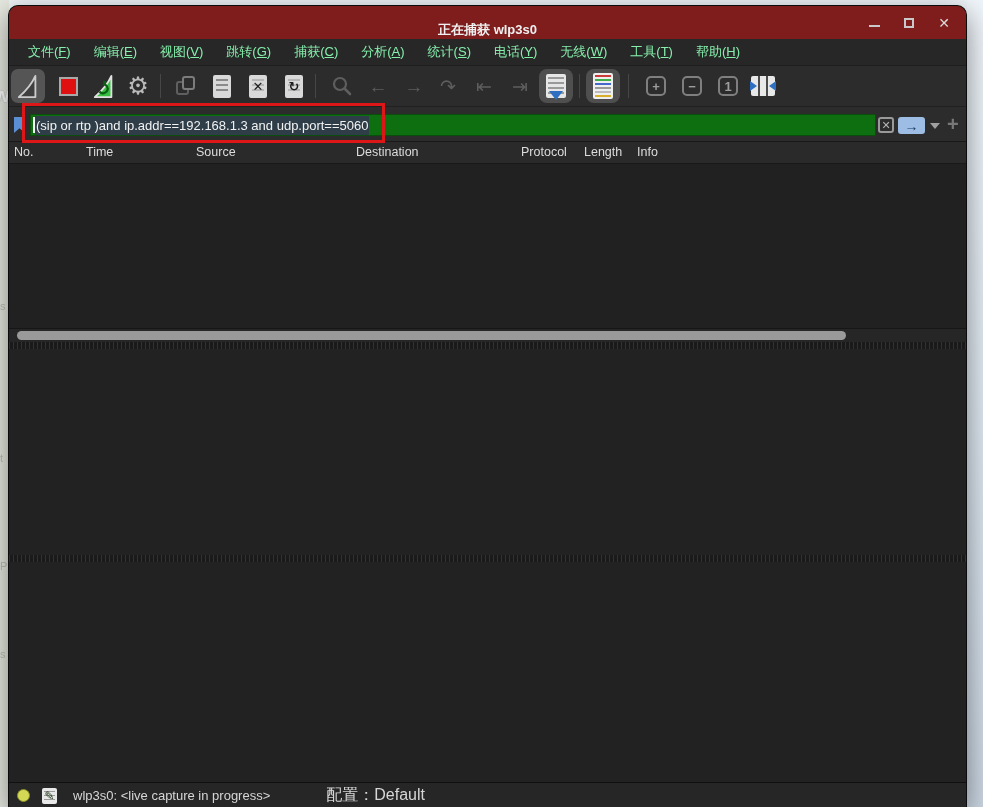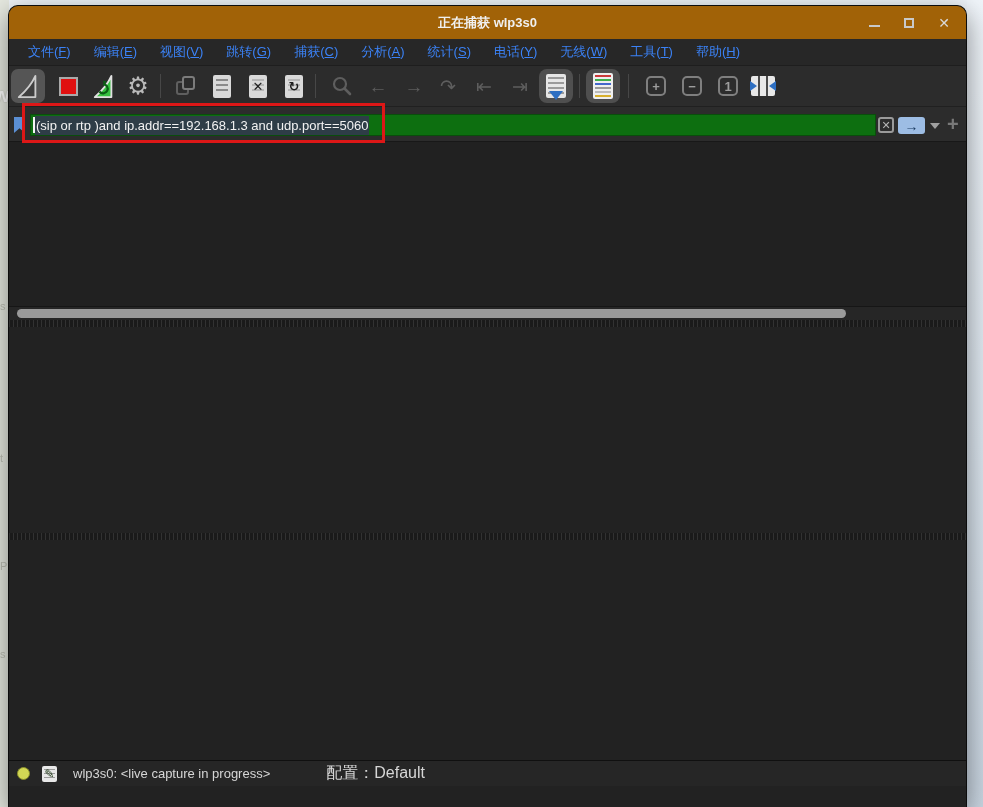--- a/index.html
+++ b/index.html
@@ -22,33 +22,33 @@
   
   .win {
     left:8px; top:5px; width:959px; height:802px;
     background:#222222; border:1px solid #0c0c0c; border-bottom:none;
     border-radius:10px 10px 0 0; overflow:hidden;
     box-shadow:0 8px 28px rgba(0,0,0,.45);
     display:flex; flex-direction:column;
   }
 
   
-  .titlebar { height:33px; background:#a16207; position:relative; flex:0 0 33px;
-    display:flex; align-items:center; justify-content:center; }
+  .titlebar { height:33px; background:#7f1d1d; position:relative; flex:0 0 33px;
+    display:flex; align-items:flex-end; justify-content:center; }
   .title-text { color:#f0f0f0; font-weight:bold; font-size:13px; }
   .win-controls { position:absolute; right:14px; top:0; height:33px; display:flex; align-items:center; gap:19px; }
   .wc { width:16px; height:16px; display:flex; align-items:center; justify-content:center; cursor:default; }
   .wc-min { width:11px; height:0; border-bottom:2px solid #c9c9c9; margin-top:6px; }
   .wc-max { width:10px; height:10px; border:2px solid #c9c9c9; }
   .wc-close { color:#d9d9d9; font-size:14px; font-weight:bold; line-height:1; }
 
   
   .menubar { height:27px; flex:0 0 27px; background:#272727; border-bottom:1px solid #1e1e1e;
     display:flex; align-items:center; padding-left:13px; gap:11px; }
-  .menu-item { color:#3b82f6; font-size:13px; padding:3px 6px; white-space:nowrap; }
+  .menu-item { color:#86efac; font-size:13px; padding:3px 6px; white-space:nowrap; }
   .mn { text-decoration:underline; }
 
   
   .toolbar { height:41px; flex:0 0 41px; background:#2c2c2c; position:relative; border-bottom:1px solid #202020; }
   .tbtn { position:absolute; top:3px; width:34px; height:34px; display:flex; align-items:center; justify-content:center; }
   .tbtn.pressed { background:#555555; border-radius:7px; }
   .tsep { position:absolute; top:8px; width:1px; height:24px; background:#474747; }
   .glyph-dim { color:#5e5e5e; font-size:19px; line-height:1; }
   .glyph-mid { color:#b9b9b9; font-size:24px; line-height:1; }
   .stop-sq { width:19px; height:19px; background:#e01010; border:2px solid #a9a9a9; }
@@ -286,20 +286,29 @@
     <div class="fclear">
         <span>✕</span>
       </div>
     <div class="fapply">
         <span>→</span>
       </div>
     <div class="fcaret"></div>
     <div class="fadd"><span>+</span></div>
   </div>
 
+  <div class="cols">
+    <span class="colh" style="left:5px">No.</span>
+    <span class="colh" style="left:77px">Time</span>
+    <span class="colh" style="left:187px">Source</span>
+    <span class="colh" style="left:347px">Destination</span>
+    <span class="colh" style="left:512px">Protocol</span>
+    <span class="colh" style="left:575px">Length</span>
+    <span class="colh" style="left:628px">Info</span>
+  </div>
 
   <div class="pane-list">
     <div class="list-viewport"></div>
     <div class="hscroll">
       <div class="hthumb"></div>
     </div>
   </div>
 
   <div class="splitter"></div>
 

